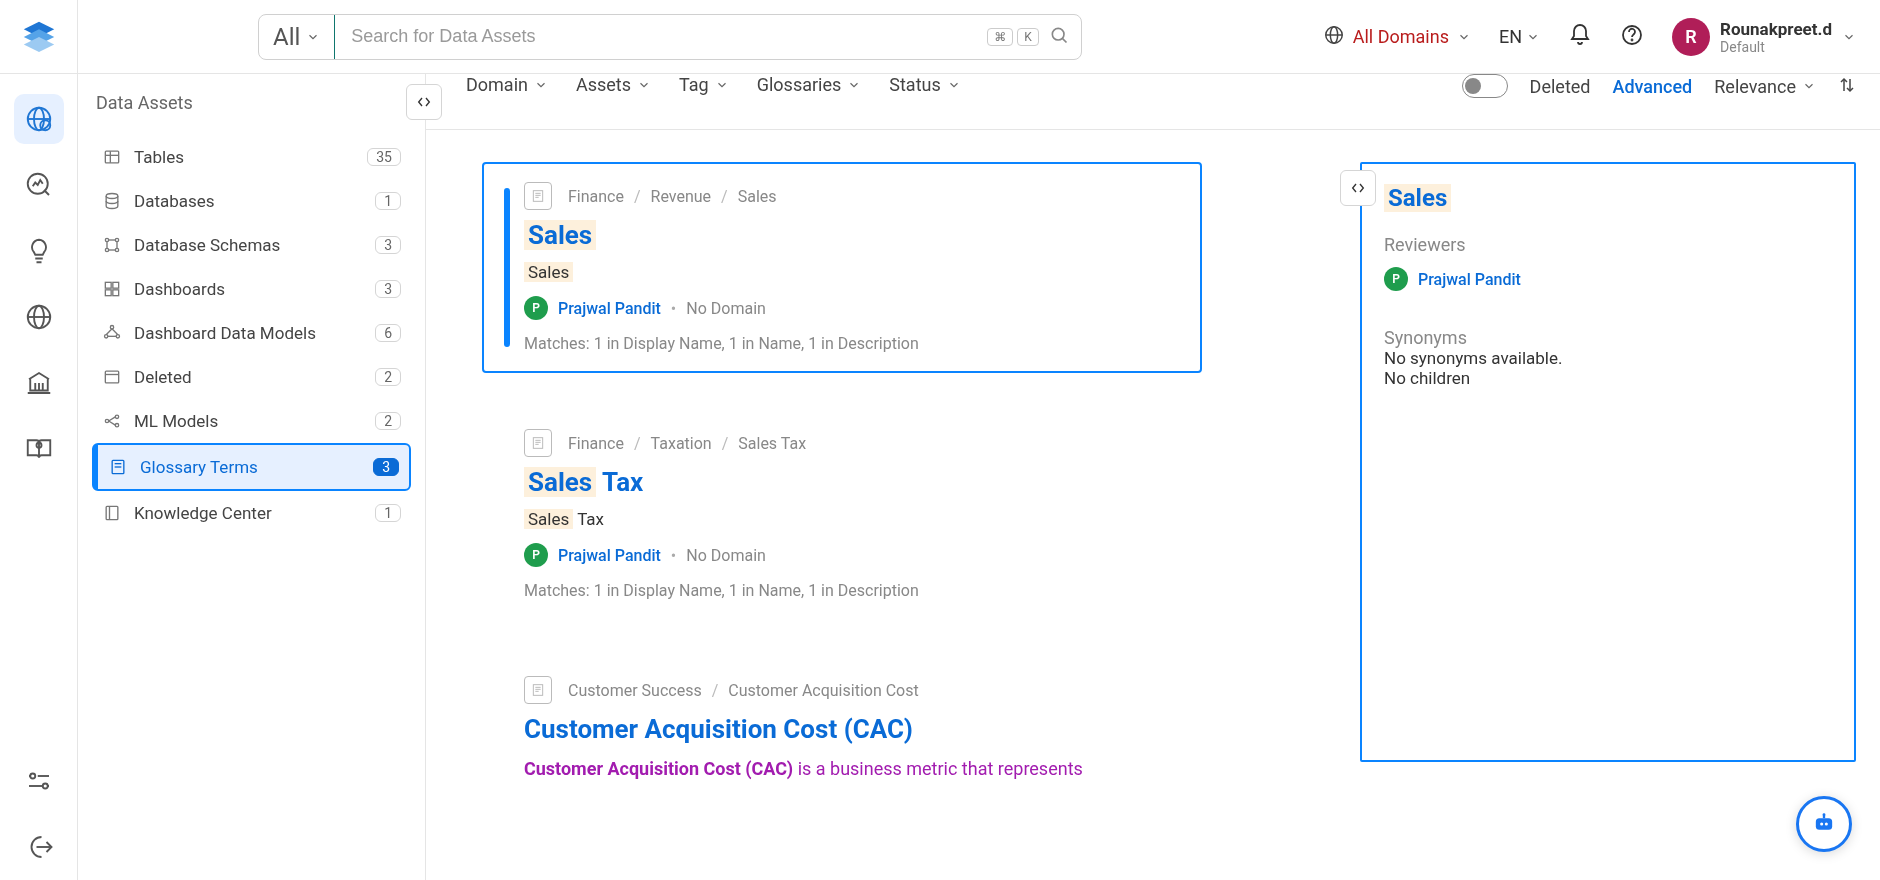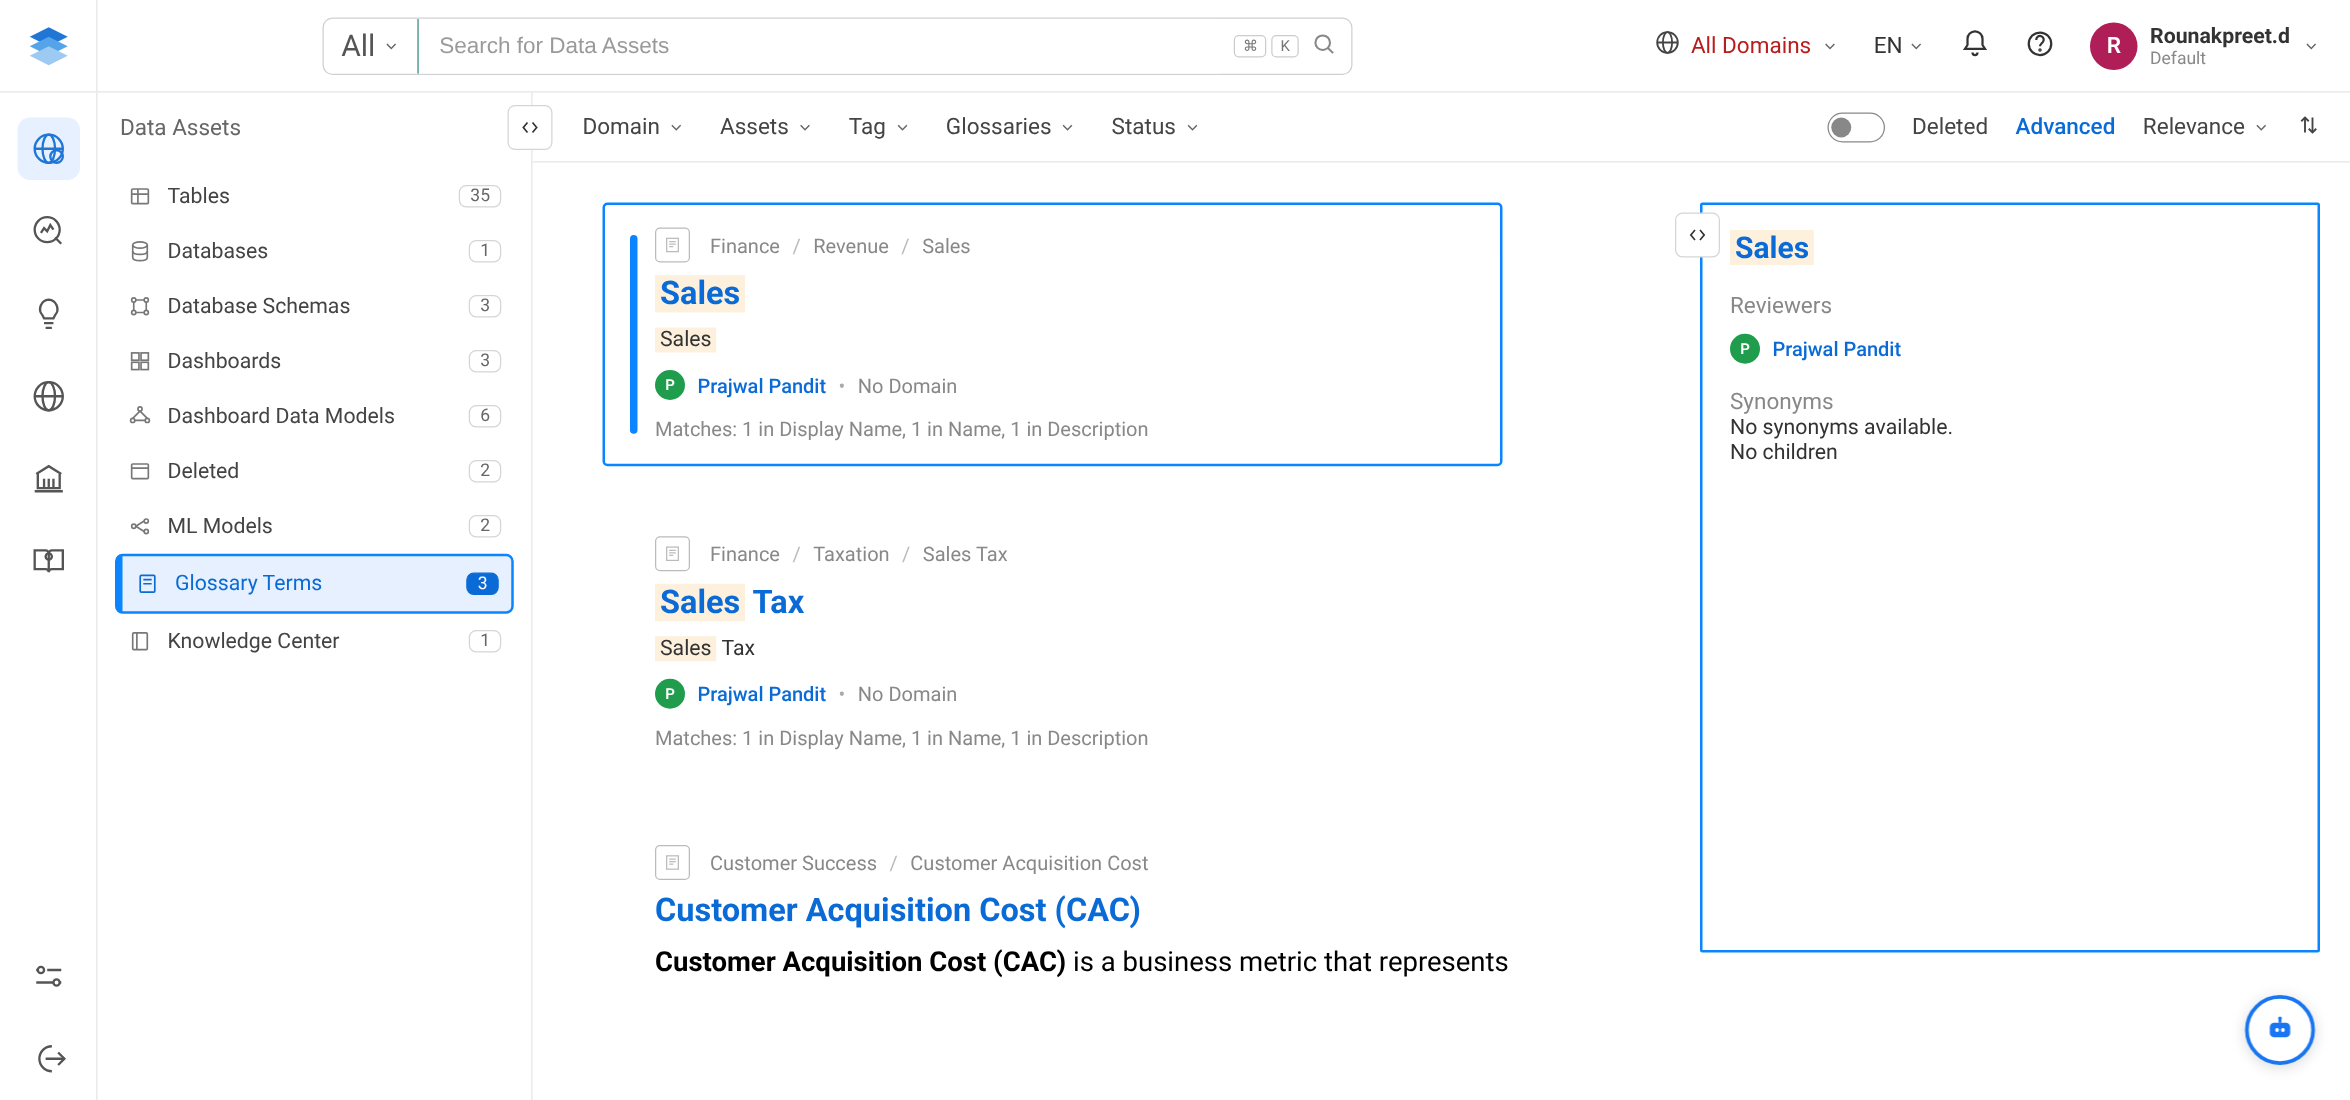--- a/index.html
+++ b/index.html
@@ -37,21 +37,21 @@
 .sidebar{ width:348px; border-right:1px solid #e5e5e5; padding: 18px 14px;}
 .sidebar-title{ font-size:18px; color:#666; margin-bottom:22px; padding-left:4px;}
 .sb-item{ display:flex; align-items:center; gap:12px; padding:12px 10px; border-radius:6px; font-size:17px; color:#444;}
 .sb-item .cnt{ margin-left:auto; border:1px solid #d5d5d5; border-radius:6px; padding:0 8px; font-size:14px; color:#666; min-width:24px; text-align:center;}
 .sb-item svg{ width:20px; height:20px; stroke:#777; fill:none; stroke-width:1.6;}
 .sb-item.active{ border:2px solid #0a84ff; background:#e6f0ff; color:#0a6bd6; border-left-width:6px;}
 .sb-item.active .cnt{ background:#0a6bd6; color:#fff; border-color:#0a6bd6;}
 .sb-item.active svg{ stroke:#0a6bd6;}
 
 .content{ flex:1; display:flex; position:relative;}
-.filters-row{ position:absolute; top:0; left:0; right:0; height:56px; border-bottom:1px solid #e5e5e5; display:flex; align-items:center; padding:0 24px 0 0;}
+.filters-row{ position:absolute; top:0; left:0; right:0; height:56px; border-bottom:1px solid #e5e5e5; display:flex; align-items:flex-start; padding:0 24px 0 0;}
 .panel-toggle{ width:36px; height:36px; border:1px solid #d5d5d5; border-radius:6px; display:flex; align-items:center; justify-content:center; background:#fff; position:absolute; left:-20px; top:10px;}
 .panel-toggle svg{width:16px;height:16px;stroke:#333;fill:none;stroke-width:2;}
 .filter-chips{ display:flex; gap:28px; margin-left:40px;}
 .chip{ display:flex; align-items:center; gap:6px; font-size:18px; color:#444;}
 .chip svg{ width:14px; height:14px; stroke:#666; fill:none; stroke-width:2;}
 .filters-right{ margin-left:auto; display:flex; align-items:center; gap:22px;}
 .toggle{ width:46px; height:24px; border:1.5px solid #888; border-radius:14px; display:flex; align-items:center; padding:2px;}
 .toggle .knob{ width:16px; height:16px; background:#888; border-radius:50%;}
 .adv{ color:#0a6bd6; font-size:18px; font-weight:500;}
 .relevance{ display:flex; align-items:center; gap:6px; font-size:18px; color:#444;}
@@ -68,21 +68,21 @@
 .glossary-ic svg{ width:16px; height:16px; stroke:#bbb; fill:none; stroke-width:1.5;}
 .title-row{ margin-top:10px; font-size:26px; font-weight:700; color:#0a6bd6;}
 .title-row .hl{ background:#fdf0dc; padding:0 4px;}
 .sub-tag{ margin-top:12px; font-size:17px;}
 .sub-tag .hl{ background:#fdf0dc; padding:0 4px;}
 .owner-row{ display:flex; align-items:center; gap:10px; margin-top:14px; font-size:16px;}
 .avatar-sm{ width:24px; height:24px; border-radius:50%; background:#1f9d4d; color:#fff; display:flex; align-items:center; justify-content:center; font-size:12px; font-weight:600;}
 .owner-link{ color:#0a6bd6; font-weight:500;}
 .dot{ color:#aaa;}
 .matches{ margin-top:14px; color:#888; font-size:16px;}
-.desc-line{ margin-top:14px; font-size:22px; color:#000000;}
+.desc-line{ margin-top:14px; font-size:18px; color:#a21caf;}
 
 .detail-panel{ width:520px; padding: 88px 24px 0 0; position:relative;}
 .panel-toggle2{ width:36px; height:36px; border:1px solid #d5d5d5; border-radius:6px; display:flex; align-items:center; justify-content:center; background:#fff; position:absolute; left:-20px; top:96px;}
 .panel-toggle2 svg{width:16px;height:16px;stroke:#333;fill:none;stroke-width:2;}
 .detail-box{ border:2px solid #0a84ff; border-radius:2px; padding:20px 22px; height:600px; overflow:auto;}
 .detail-title{ font-size:24px; font-weight:700; color:#0a6bd6;}
 .detail-title .hl{ background:#fdf0dc; padding:0 4px;}
 .sect-h{ color:#888; font-size:18px; margin-top:22px;}
 .reviewer{ display:flex; align-items:center; gap:10px; margin-top:12px;}
 .reviewer .avatar-sm{ background:#1f9d4d;}
@@ -470,21 +470,21 @@
             <polyline points="15 6 20 12 15 18"></polyline>
           </svg>
         </div>
       <div class="detail-box">
         <div class="detail-title"><span class="hl">Sales</span></div>
         <div class="sect-h">Reviewers</div>
         <div class="reviewer">
           <div class="avatar-sm">P</div>
           <a>Prajwal Pandit</a>
         </div>
-        <div class="sect-h" style="margin-top:20px;">Synonyms</div>
+        <div class="sect-h" style="margin-top:36px;">Synonyms</div>
         <div class="val">No synonyms available.</div>
         <div class="val">No children</div>
       </div>
     </div>
   </div>
 </div>
 
 <div class="chatbot">
   <svg viewBox="0 0 24 24">
       <rect x="5" y="7" width="14" height="10" rx="3"></rect>

